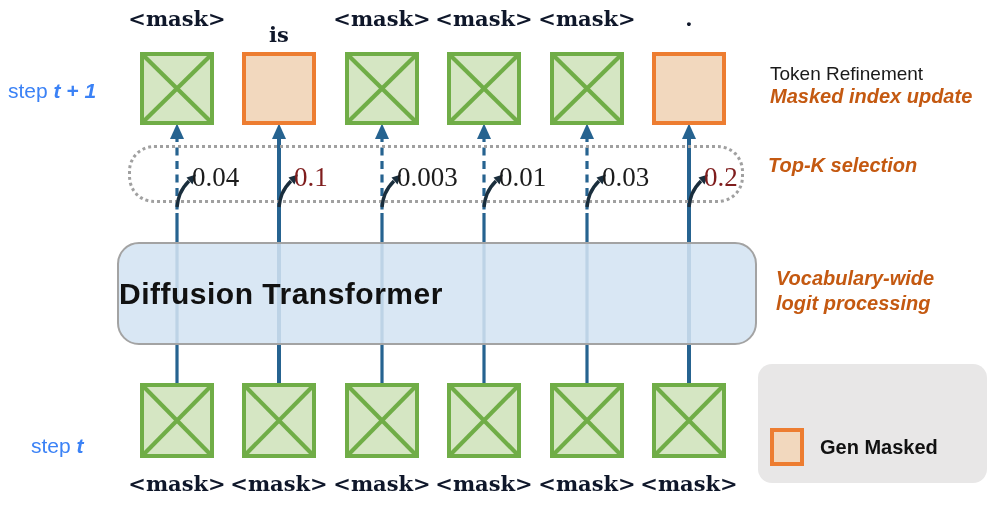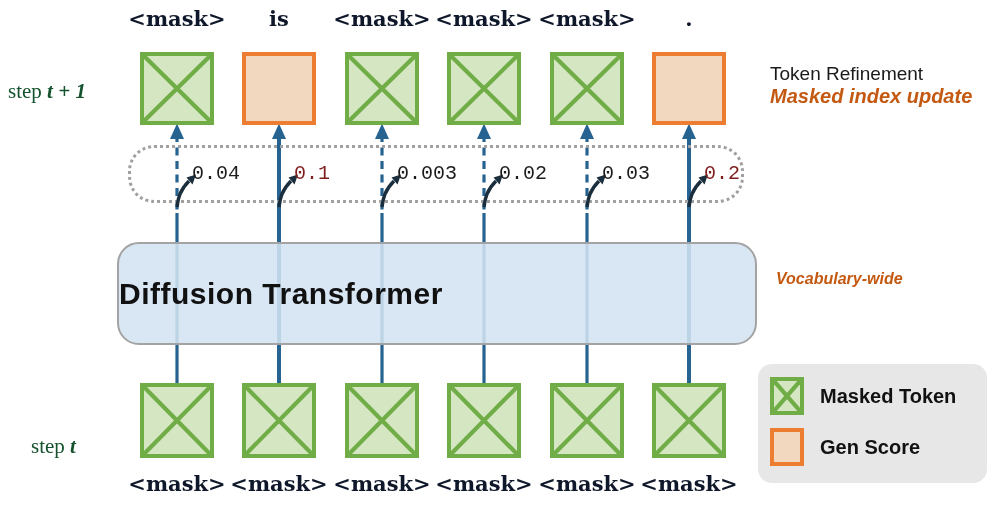--- a/index.html
+++ b/index.html
@@ -10,44 +10,44 @@
 
   .token-box{position:absolute;box-sizing:border-box;z-index:4;}
   .token-box.masked{background:#d5e6c3;border:4px solid #70ad47;}
   .token-box.gen{background:#f2d8be;border:4px solid #ed7d31;}
   .token-box svg{display:block;width:100%;height:100%;}
 
   .token-label{position:absolute;width:116px;text-align:center;z-index:4;
     font-family:"DejaVu Serif","Liberation Serif",serif;font-weight:bold;
     font-size:21px;color:#0f172a;white-space:nowrap;}
 
-  .conf{position:absolute;z-index:7;font-family:Liberation Mono, monospace;
-    font-size:20px;color:#1c1c1c;}
+  .conf{position:absolute;z-index:7;font-family:Liberation Serif, serif;
+    font-size:27px;color:#1c1c1c;}
   .conf.red{color:#7f1d1d;}
 
   .dotted-region{position:absolute;left:128px;top:145px;width:616px;height:58px;
     border:3px dotted #a0a0a0;border-radius:26px;z-index:3;box-sizing:border-box;}
 
   .transformer{position:absolute;left:117px;top:242px;width:640px;height:103px;
     background:rgba(211,227,242,0.87);border:2px solid #a3a3a3;border-radius:22px;
     z-index:2;display:flex;align-items:center;justify-content:flex-start;box-sizing:border-box;}
   .transformer-text{font-size:30px;font-weight:bold;color:#111;letter-spacing:0.5px;}
 
-  .step-label{position:absolute;z-index:4;font-family:Liberation Serif, serif;
-    font-size:21px;color:#14532d;white-space:nowrap;}
+  .step-label{position:absolute;z-index:4;font-family:Liberation Sans, sans-serif;
+    font-size:21px;color:#3b82f6;white-space:nowrap;}
   .step-math{font-weight:bold;font-style:italic;}
   .step-top{left:8px;top:79px;}
   .step-bottom{left:31px;top:434px;}
 
   .annot{position:absolute;z-index:4;font-size:19px;color:#1a1a1a;line-height:23px;}
   .annot .sub{color:#c45911;font-weight:bold;font-style:italic;font-size:20px;}
   .annot-refine{left:770px;top:62px;}
   .annot-conf{left:768px;top:154px;}
   .annot-vocab{left:776px;top:266px;font-weight:bold;font-style:italic;color:#c45911;
-    font-size:16px;line-height:25px;}
+    font-size:20px;line-height:25px;}
 
   .legend{position:absolute;left:758px;top:364px;width:229px;height:119px;
     background:#e8e7e7;border-radius:14px;z-index:4;}
   .legend-item{position:absolute;left:12px;display:flex;align-items:center;}
   .legend-item.first{top:13px;}
   .legend-item.second{top:64px;}
   .swatch{width:34px;height:38px;box-sizing:border-box;flex:0 0 auto;}
   .swatch.masked{background:#d5e6c3;border:4px solid #70ad47;}
   .swatch.gen{background:#f2d8be;border:4px solid #ed7d31;}
   .swatch svg{display:block;width:100%;height:100%;}
@@ -88,38 +88,31 @@
   </div>
   <div class="step-label step-bottom">
     <span>step </span><span class="step-math">t</span>
   </div>
 
   <div class="annot annot-refine">
     <div>Token Refinement</div>
     <div class="sub">Masked index update</div>
   </div>
   <div class="annot annot-conf">
+    <div class="sub">Top-K selection</div>
   </div>
   <div class="annot annot-vocab">
     <div>Vocabulary-wide</div>
+    <div>logit processing</div>
   </div>
 
   <div class="legend">
-    <div class="legend-item first">
-      <div class="swatch masked">
-          <svg viewBox="0 0 100 100" preserveAspectRatio="none">
-            <line x1="0" y1="0" x2="100" y2="100" stroke="#70ad47" stroke-width="4.2" vector-effect="non-scaling-stroke"></line>
-            <line x1="100" y1="0" x2="0" y2="100" stroke="#70ad47" stroke-width="4.2" vector-effect="non-scaling-stroke"></line>
-          </svg>
-        </div>
-      <span class="legend-label">Masked Token</span>
-    </div>
     <div class="legend-item second">
       <div class="swatch gen"></div>
-      <span class="legend-label">Gen Score</span>
+      <span class="legend-label">Gen Masked</span>
     </div>
   </div>
 
   <svg class="layer overlay" id="overlay-layer" width="997" height="507">
       <path d="M 177 207 C 178 198, 180 190, 189 181" stroke="#1a2e3d" stroke-width="3.4" fill="none"></path>
       <polygon points="196,174.5 192.5,184.5 186.5,177.5" fill="#1a2e3d"></polygon>
       <path d="M 279 207 C 280 198, 282 190, 291 181" stroke="#1a2e3d" stroke-width="3.4" fill="none"></path>
       <polygon points="298,174.5 294.5,184.5 288.5,177.5" fill="#1a2e3d"></polygon>
       <path d="M 382 207 C 383 198, 385 190, 394 181" stroke="#1a2e3d" stroke-width="3.4" fill="none"></path>
       <polygon points="401,174.5 397.5,184.5 391.5,177.5" fill="#1a2e3d"></polygon>
@@ -138,21 +131,21 @@
       </svg>
     </div>
     <div class="conf" style="left: 192px; top: 162px;">0.04</div>
     <div class="token-box masked" style="left: 140px; top: 383px; width: 74px; height: 75px;">
       <svg viewBox="0 0 100 100" preserveAspectRatio="none">
         <line x1="0" y1="0" x2="100" y2="100" stroke="#70ad47" stroke-width="4.2" vector-effect="non-scaling-stroke"></line>
         <line x1="100" y1="0" x2="0" y2="100" stroke="#70ad47" stroke-width="4.2" vector-effect="non-scaling-stroke"></line>
       </svg>
     </div>
     <div class="token-label" style="left: 119px; top: 471px;">&lt;mask&gt;</div>
-    <div class="token-label" style="left: 221px; top: 6px;">is</div>
+    <div class="token-label" style="left: 221px; top: 22px;">is</div>
     <div class="token-box gen" style="left: 242px; top: 52px; width: 74px; height: 73px;"></div>
     <div class="conf red" style="left: 294px; top: 162px;">0.1</div>
     <div class="token-box masked" style="left: 242px; top: 383px; width: 74px; height: 75px;">
       <svg viewBox="0 0 100 100" preserveAspectRatio="none">
         <line x1="0" y1="0" x2="100" y2="100" stroke="#70ad47" stroke-width="4.2" vector-effect="non-scaling-stroke"></line>
         <line x1="100" y1="0" x2="0" y2="100" stroke="#70ad47" stroke-width="4.2" vector-effect="non-scaling-stroke"></line>
       </svg>
     </div>
     <div class="token-label" style="left: 221px; top: 471px;">&lt;mask&gt;</div>
     <div class="token-label" style="left: 324px; top: 6px;">&lt;mask&gt;</div>
@@ -170,21 +163,21 @@
       </svg>
     </div>
     <div class="token-label" style="left: 324px; top: 471px;">&lt;mask&gt;</div>
     <div class="token-label" style="left: 426px; top: 6px;">&lt;mask&gt;</div>
     <div class="token-box masked" style="left: 447px; top: 52px; width: 74px; height: 73px;">
       <svg viewBox="0 0 100 100" preserveAspectRatio="none">
         <line x1="0" y1="0" x2="100" y2="100" stroke="#70ad47" stroke-width="4.2" vector-effect="non-scaling-stroke"></line>
         <line x1="100" y1="0" x2="0" y2="100" stroke="#70ad47" stroke-width="4.2" vector-effect="non-scaling-stroke"></line>
       </svg>
     </div>
-    <div class="conf" style="left: 499px; top: 162px;">0.02</div>
+    <div class="conf" style="left: 499px; top: 162px;">0.01</div>
     <div class="token-box masked" style="left: 447px; top: 383px; width: 74px; height: 75px;">
       <svg viewBox="0 0 100 100" preserveAspectRatio="none">
         <line x1="0" y1="0" x2="100" y2="100" stroke="#70ad47" stroke-width="4.2" vector-effect="non-scaling-stroke"></line>
         <line x1="100" y1="0" x2="0" y2="100" stroke="#70ad47" stroke-width="4.2" vector-effect="non-scaling-stroke"></line>
       </svg>
     </div>
     <div class="token-label" style="left: 426px; top: 471px;">&lt;mask&gt;</div>
     <div class="token-label" style="left: 529px; top: 6px;">&lt;mask&gt;</div>
     <div class="token-box masked" style="left: 550px; top: 52px; width: 74px; height: 73px;">
       <svg viewBox="0 0 100 100" preserveAspectRatio="none">

